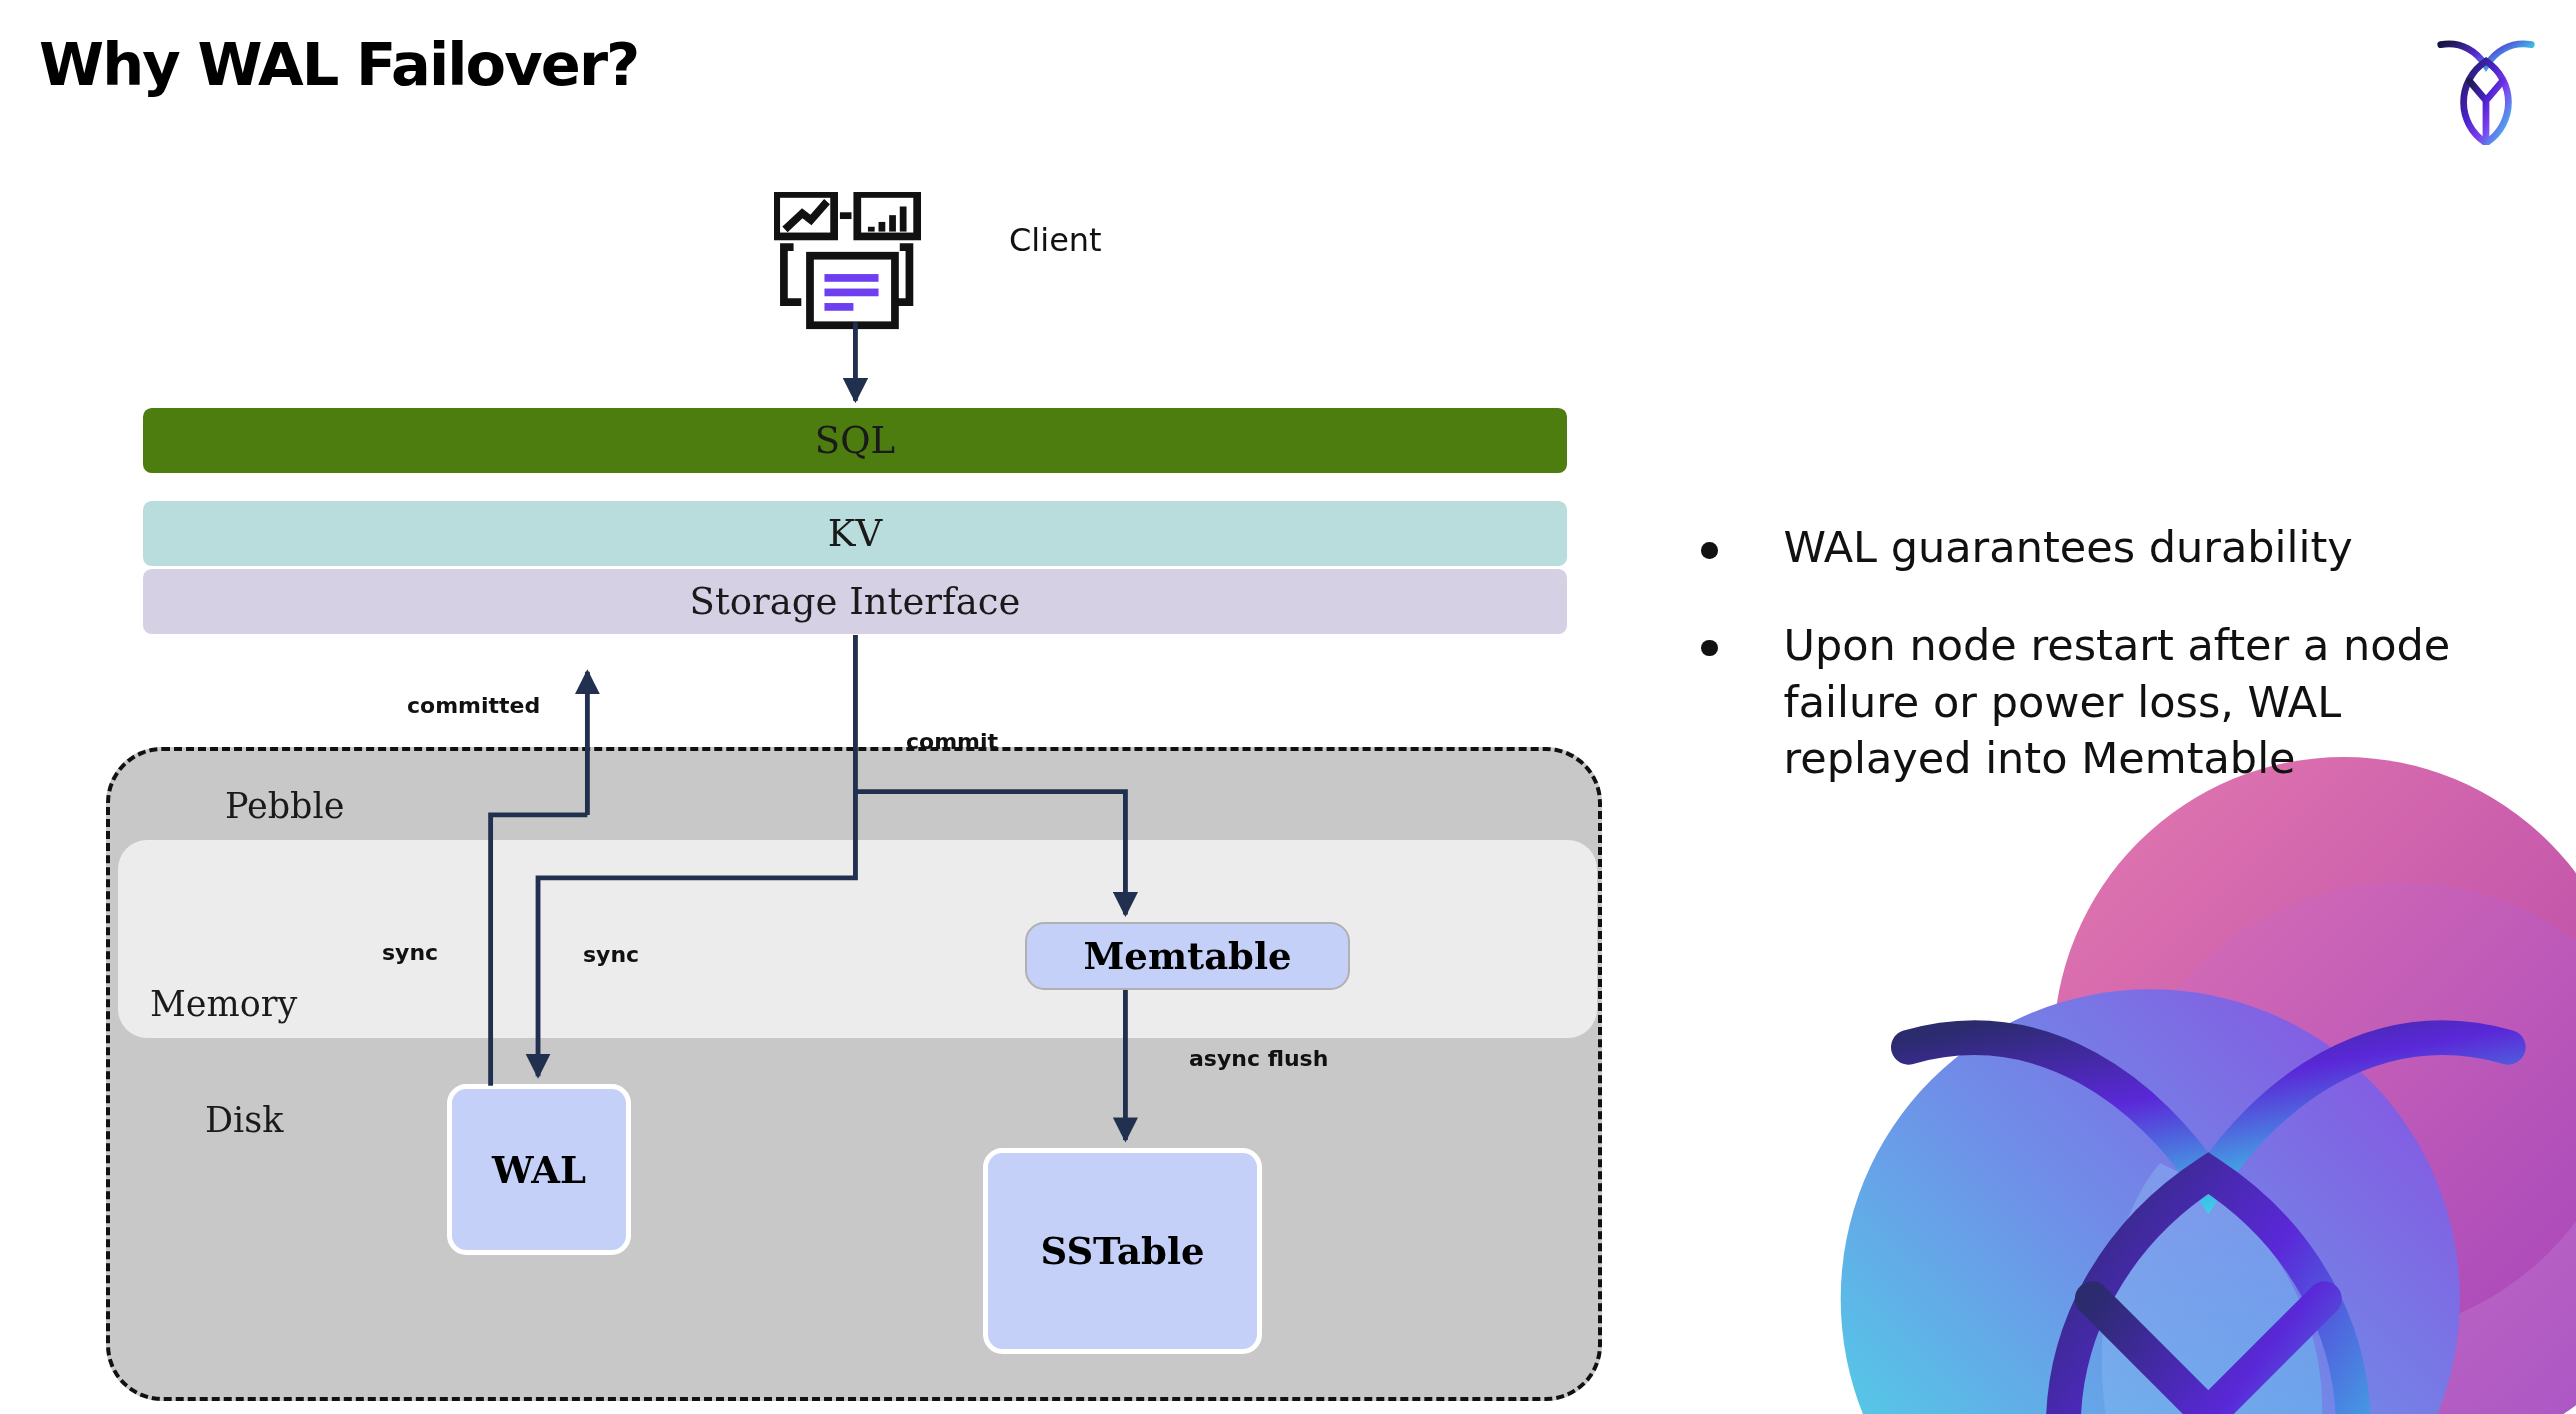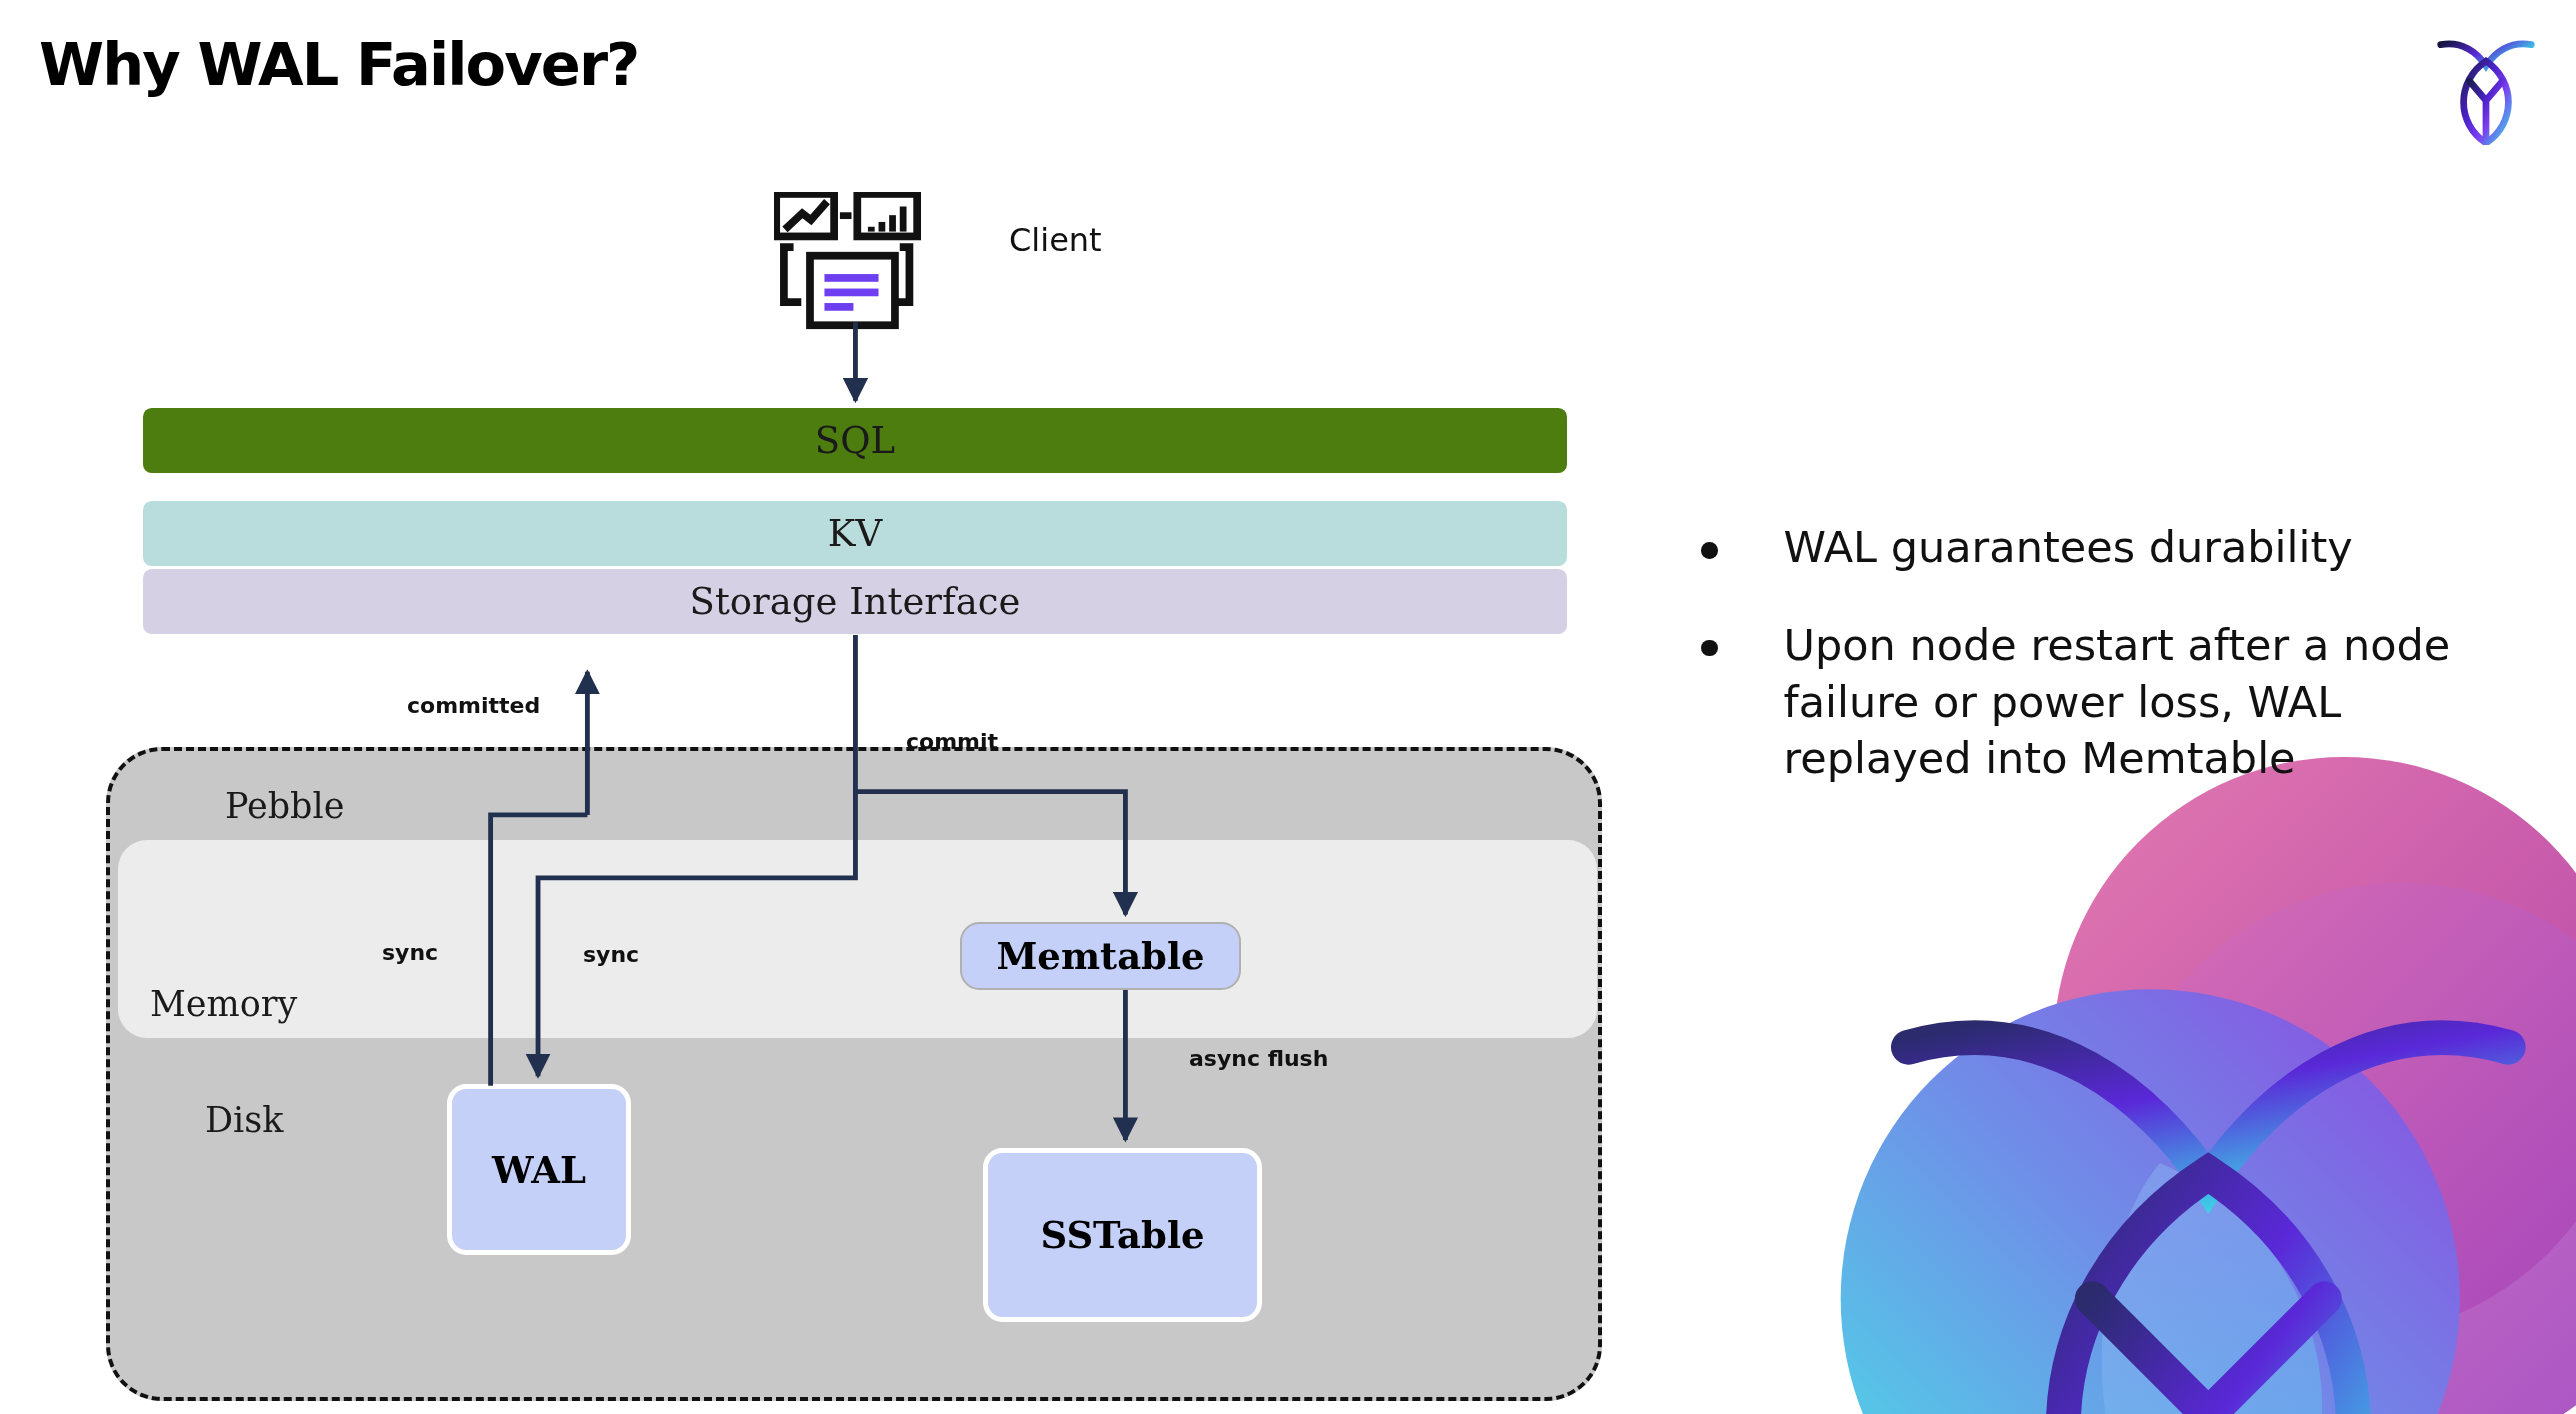--- a/index.html
+++ b/index.html
@@ -67,29 +67,29 @@
   
   .node-box{
     border-radius:19.4px;
     background:#c5d0f8;
     display:flex; align-items:center; justify-content:center;
     font-family:"DejaVu Serif",serif;
     font-weight:bold; font-size:37px; color:#000000;
     box-sizing:border-box;
   }
   #node-memtable{
-    left:960px; top:922px; width:281px; height:68px;
+    left:1025px; top:922px; width:325px; height:68px;
     border:2.9px solid #b0b0b0;
   }
   #node-wal{
     left:447px; top:1084px; width:184px; height:171px;
     border:5.8px solid #ffffff;
   }
   #node-sstable{
-    left:983px; top:1148px; width:279px; height:174px;
+    left:983px; top:1148px; width:279px; height:206px;
     border:5.8px solid #ffffff;
   }
 
   
   .edge-label{
     font-family:"DejaVu Sans",sans-serif;
     font-size:22px; color:#111111; white-space:nowrap;font-weight:bold;
   }
   #lbl-committed{ left:407px;  top:693px; }
   #lbl-commit{    left:906px;  top:681px;margin-top:48px; }

